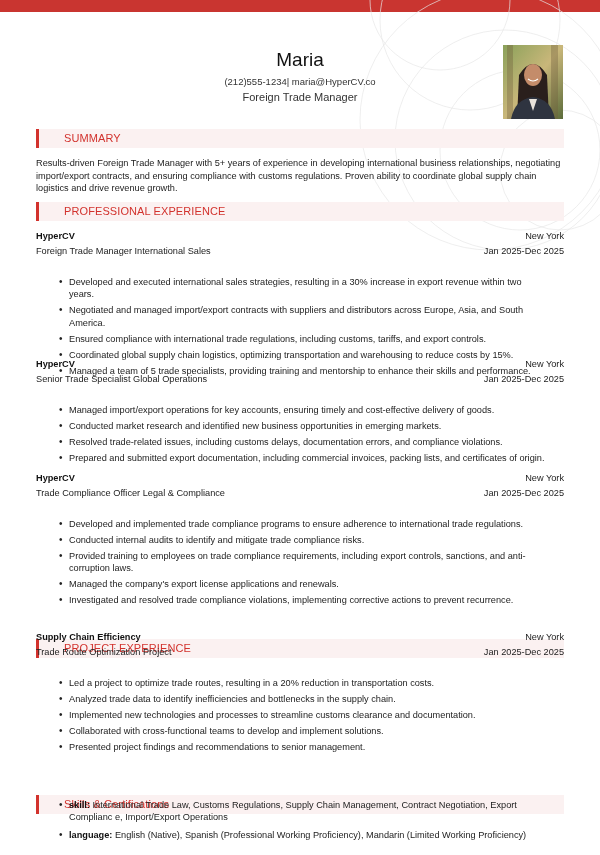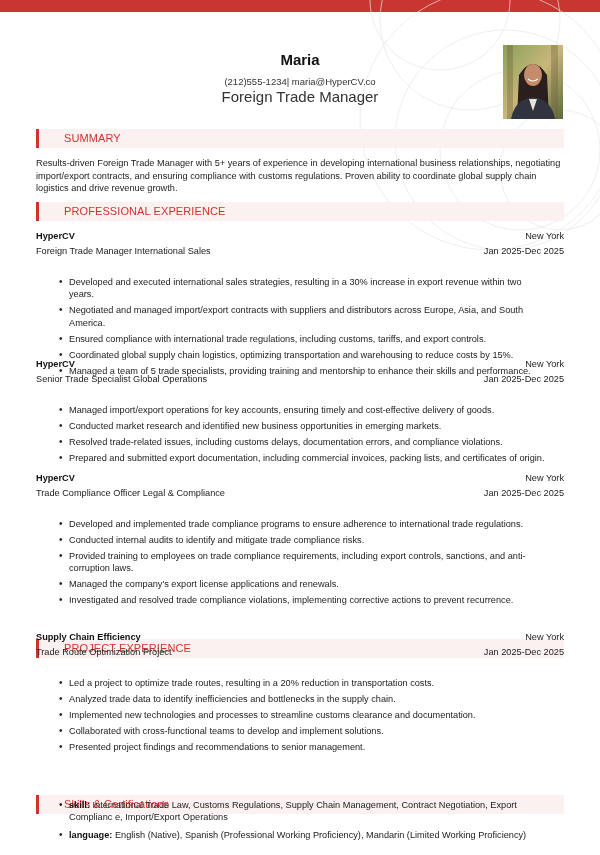--- a/index.html
+++ b/index.html
@@ -4,23 +4,23 @@
   <style>
     html, body { margin: 0; padding: 0; }
     body {
       width: 600px; height: 855px; overflow: hidden; background: #ffffff;
       font-family: "Liberation Sans", sans-serif; color: #222; position: relative;
     }
     .topbar { position: absolute; left: 0; top: 0; width: 600px; height: 12px; background: #c93530; }
     .deco { position: absolute; left: 0; top: 0; width: 600px; height: 855px; pointer-events: none; }
     .page { position: absolute; left: 36px; top: 0; width: 528px; }
     .header { position: absolute; top: 50px; left: 0; width: 528px; text-align: center; }
-    .name { font-size: 15px; font-weight: bold; color: #111; line-height: 20px; }
+    .name { font-size: 19px; font-weight: normal; color: #111; line-height: 20px; }
     .contact { font-size: 9.5px; color: #333; margin-top: 6px; line-height: 12px; }
-    .role { font-size: 15px; color: #333; margin-top: 3px; line-height: 12px; }
+    .role { font-size: 11px; color: #333; margin-top: 3px; line-height: 12px; }
     .photo { position: absolute; left: 467px; top: 45px; width: 60px; height: 74px; overflow: hidden; }
     .section-head {
       position: absolute; left: 0; width: 528px; height: 19px;
       background: #fbf1f1; border-left: 3px solid #d2322d; box-sizing: border-box;
     }
     .section-head span {
       position: absolute; left: 13px; top: 3px; font-size: 11px; color: #d2322d; letter-spacing: 0.1px; margin-left: 12px;
     }
     .summary { position: absolute; left: 0; top: 157px; width: 528px; font-size: 9.2px; line-height: 12.6px; color: #222; }
     .entry { position: absolute; left: 0; width: 528px; font-size: 9.2px; color: #222; }

